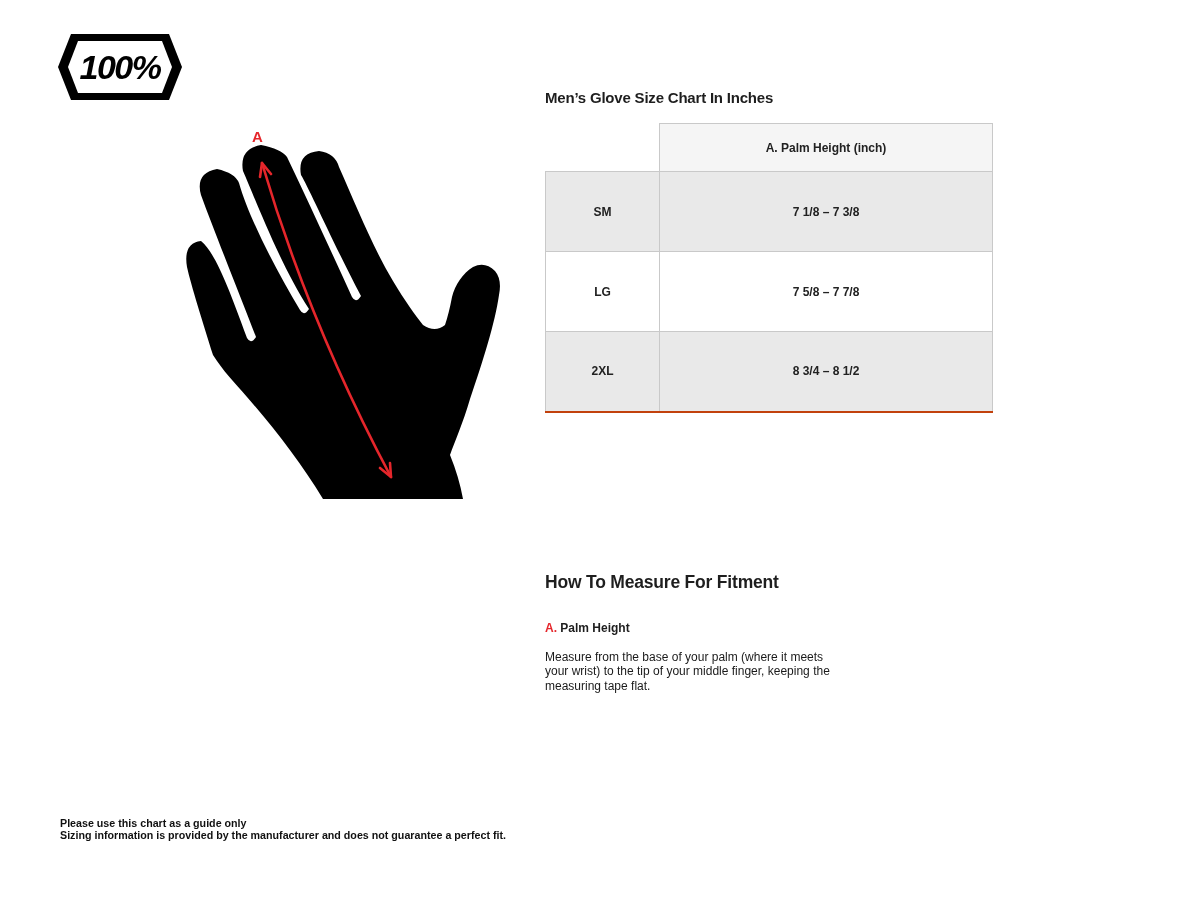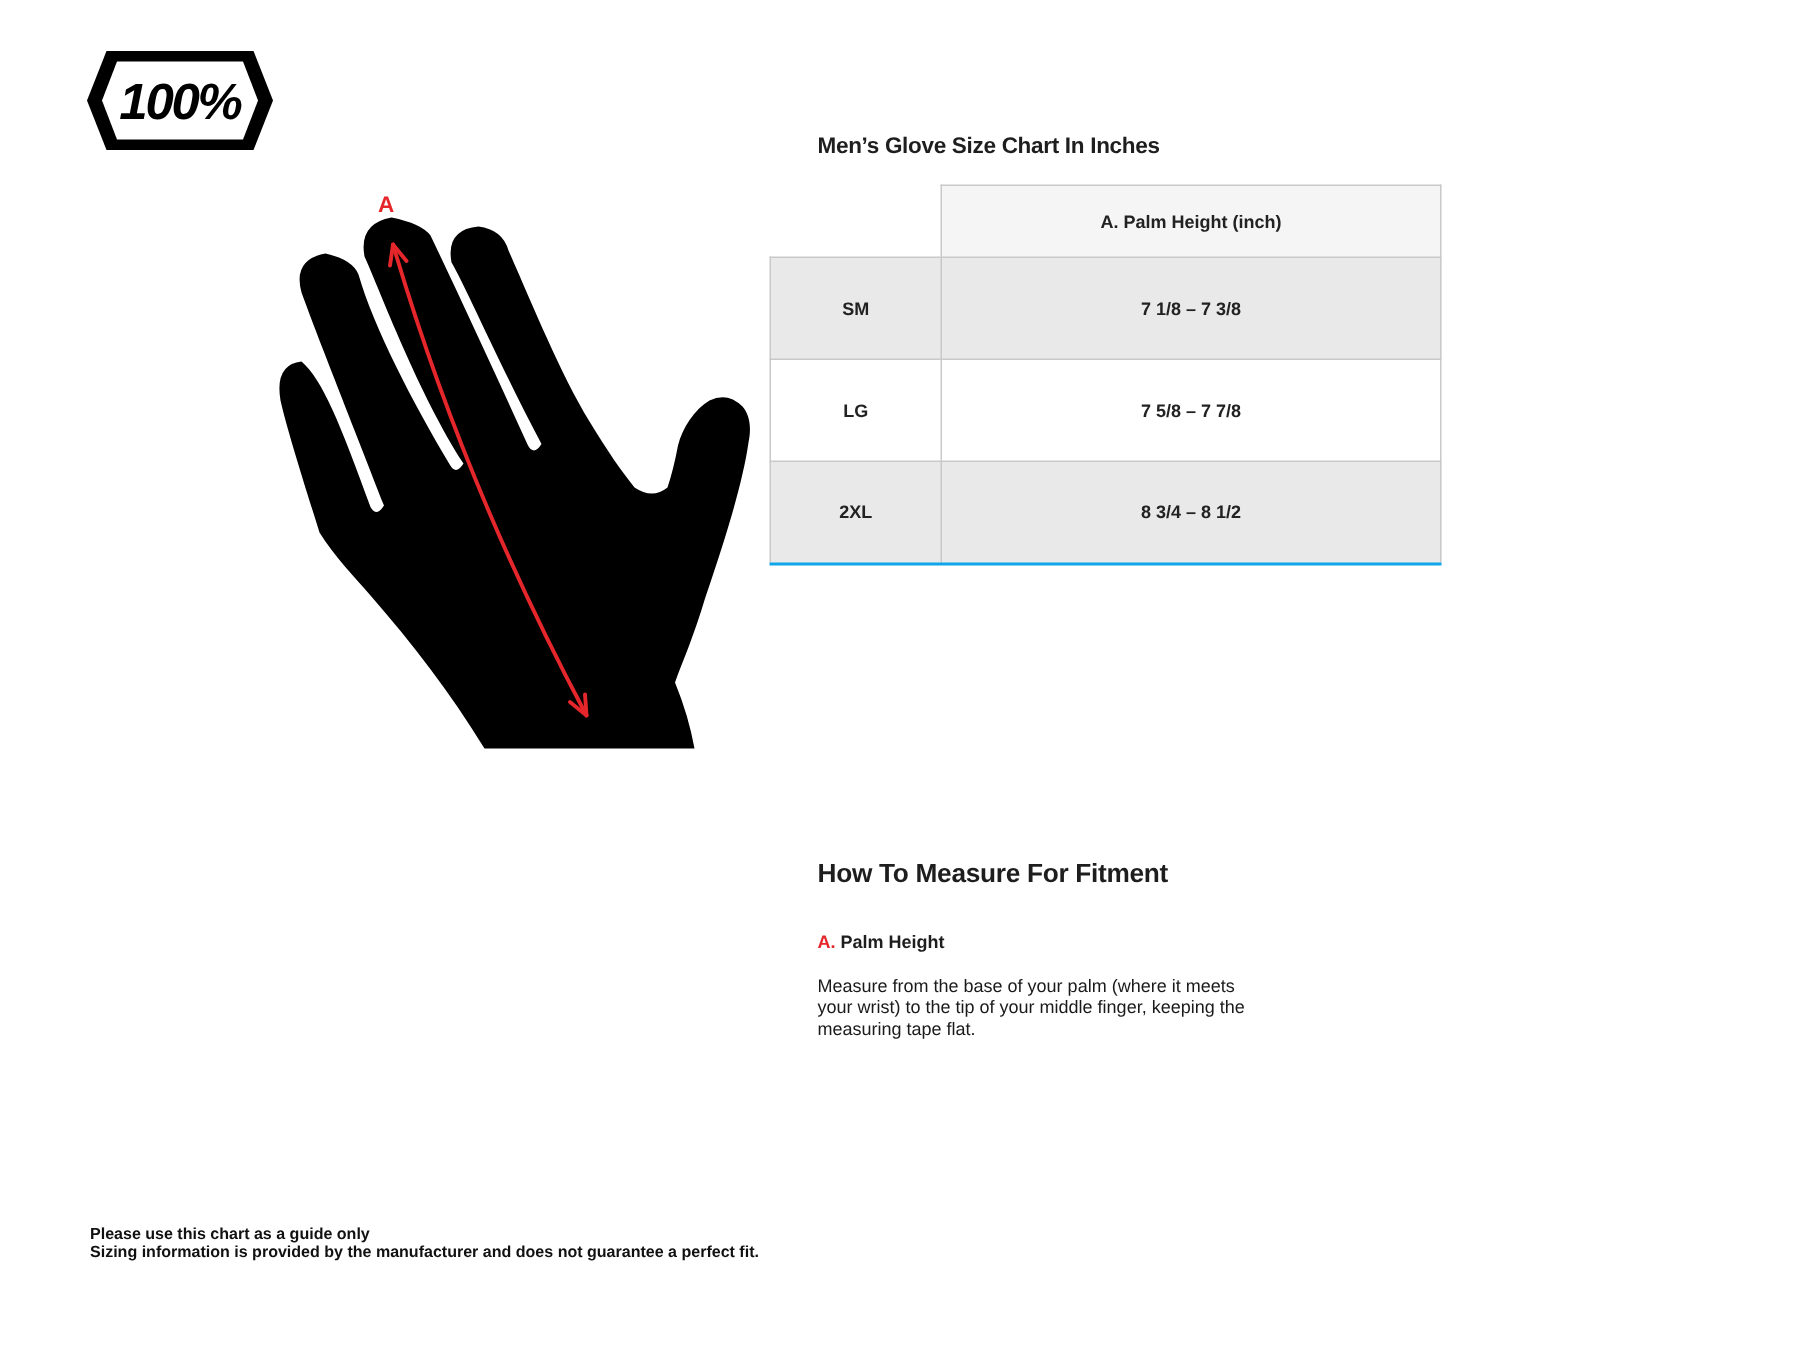--- a/index.html
+++ b/index.html
@@ -35,33 +35,33 @@
     left:252px;top:128px;color:var(--red);
     font-size:15px;font-weight:bold;letter-spacing:0;
   }
 
   
   .chart-title{left:545px;top:89px;font-size:15px;font-weight:bold;letter-spacing:-0.2px;color:var(--ink);}
   .measure-title{left:545px;top:572px;font-size:17.5px;font-weight:bold;letter-spacing:-0.2px;color:var(--ink);text-align:center;}
 
   
   .size-table{
-    left:513px;top:123px;width:447px;
+    left:545px;top:123px;width:447px;
     border-collapse:collapse;table-layout:fixed;
   }
   .size-table th,.size-table td{
     border:1px solid var(--border);
     font-size:12px;font-weight:bold;color:#222;
     text-align:center;vertical-align:middle;padding:0;
   }
   .size-table thead th{height:48px;background:var(--header-bg);}
   .size-table th.corner{border:none;background:transparent;}
-  .size-table tbody td{height:68px;background:#fff;}
+  .size-table tbody td{height:80px;background:#fff;}
   .size-table tbody tr:nth-child(odd) td{background:var(--stripe);}
-  .size-table tbody tr:last-child td{border-bottom:2px solid #0ea5e9;}
+  .size-table tbody tr:last-child td{border-bottom:2px solid #c2410c;}
 
   
   .measure-item{left:545px;top:621px;font-size:12px;font-weight:bold;color:var(--ink);}
   .measure-item .letter{color:var(--red);}
   .measure-desc{
     left:545px;top:650px;width:303px;
     font-size:12px;line-height:14.3px;color:#1a1a1a;
   }
 
   

